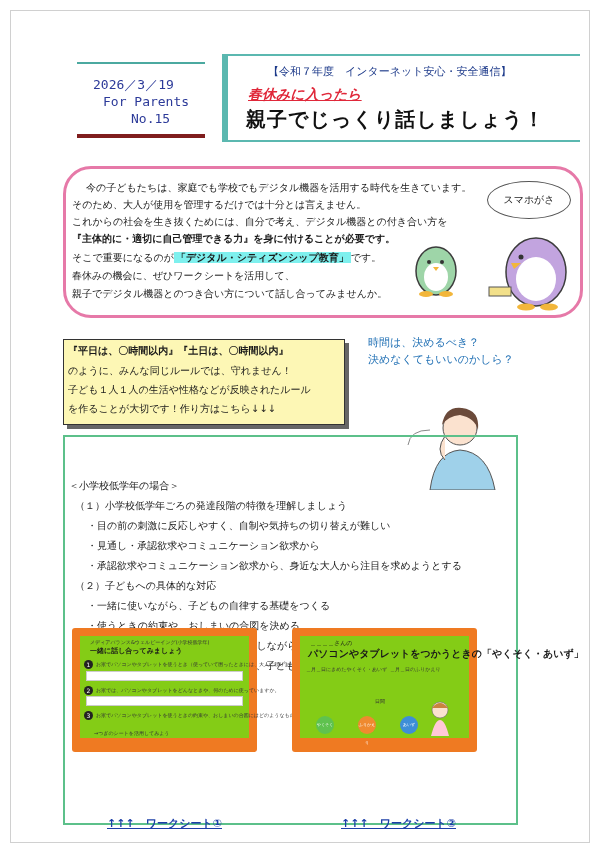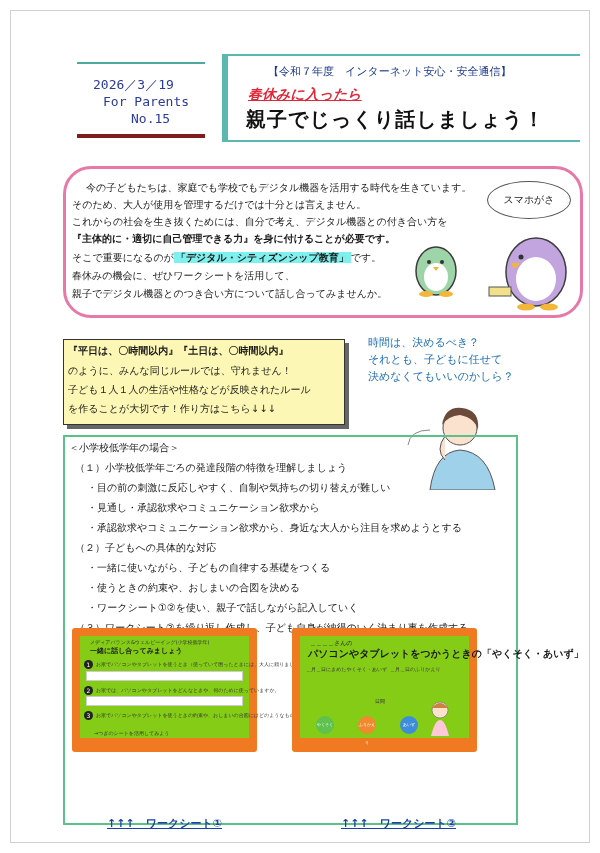--- a/index.html
+++ b/index.html
@@ -23,21 +23,21 @@
   .bubble-sm { position: absolute; left: 487px; top: 181px; width: 84px; height: 38px; border: 1.5px solid #555; border-radius: 50%; background: #fff; font-size: 10px; text-align: center; line-height: 35px; color: #222; }
 
   
   .rule { position: absolute; left: 63px; top: 339px; width: 282px; height: 86px; background: #fdf7b5; border: 1.5px solid #333; box-shadow: 4px 4px 0 #666; }
   .rule .t { position: absolute; left: 4px; font-size: 10px; white-space: nowrap; }
 
   .question { position: absolute; left: 368px; top: 334px; color: #1f6fb4; font-size: 11px; line-height: 17px; }
 
   
   .section { position: absolute; left: 63px; top: 435px; width: 455px; height: 390px; border: 2px solid #5cc08a; }
-  .section .t { position: absolute; font-size: 10px; white-space: nowrap; color: #1a1a1a; }
+  .section .t { position: absolute; font-size: 10px; white-space: nowrap; color: #1a1a1a; margin-top: 38px; }
 
   .ws { position: absolute; top: 628px; width: 185px; height: 124px; background: #ef7a22; border-radius: 3px; padding: 5px; }
   .ws .inner { position: absolute; left: 8px; top: 8px; right: 8px; bottom: 14px; background: #84cc16; }
   .ws-caption { position: absolute; top: 816px; font-size: 11px; font-weight: bold; color: #1c3fa8; text-decoration: underline; white-space: nowrap; }
 
   .ws-row { position: absolute; left: 6px; right: 6px; height: 16px; border: 1px solid #ccc; background: #fff; }
   .num { position: absolute; left: 4px; width: 9px; height: 9px; border-radius: 50%; background: #222; color: #fff; font-size: 6px; text-align: center; line-height: 9px; }
   .tiny { position: absolute; font-size: 5px; color: #333; white-space: nowrap; }
 </style>
 </head>
@@ -89,21 +89,20 @@
 
 <div class="rule">
   <span class="t" style="top:4px;font-weight:bold;">『平日は、〇時間以内』『土日は、〇時間以内』</span>
   <span class="t" style="top:24px;">のように、みんな同じルールでは、守れません！</span>
   <span class="t" style="top:43px;">子ども１人１人の生活や性格などが反映されたルール</span>
   <span class="t" style="top:62px;">を作ることが大切です！作り方はこちら↓↓↓</span>
 </div>
 
 <div class="question">
   <div>時間は、決めるべき？</div>
-  <div>それとも、子どもに任せて</div>
   <div>決めなくてもいいのかしら？</div>
 </div>
 
 <svg style="position:absolute;left:400px;top:400px;" width="120" height="90">
   <path d="M30 30 Q10 30 8 45" stroke="#888" stroke-width="1" fill="none"></path>
   <circle cx="60" cy="28" r="17" fill="#fbe2cf" stroke="#555" stroke-width="1"></circle>
   <path d="M42 25 Q45 6 62 8 Q80 10 78 30 Q75 18 60 15 Q48 16 42 25 Z" fill="#6b4a3a"></path>
   <path d="M30 90 Q35 52 60 50 Q88 52 95 90 Z" fill="#9fd1ea" stroke="#555" stroke-width="1"></path>
   <path d="M45 60 Q35 50 45 36" stroke="#555" stroke-width="1" fill="#fbe2cf"></path>
 </svg>

